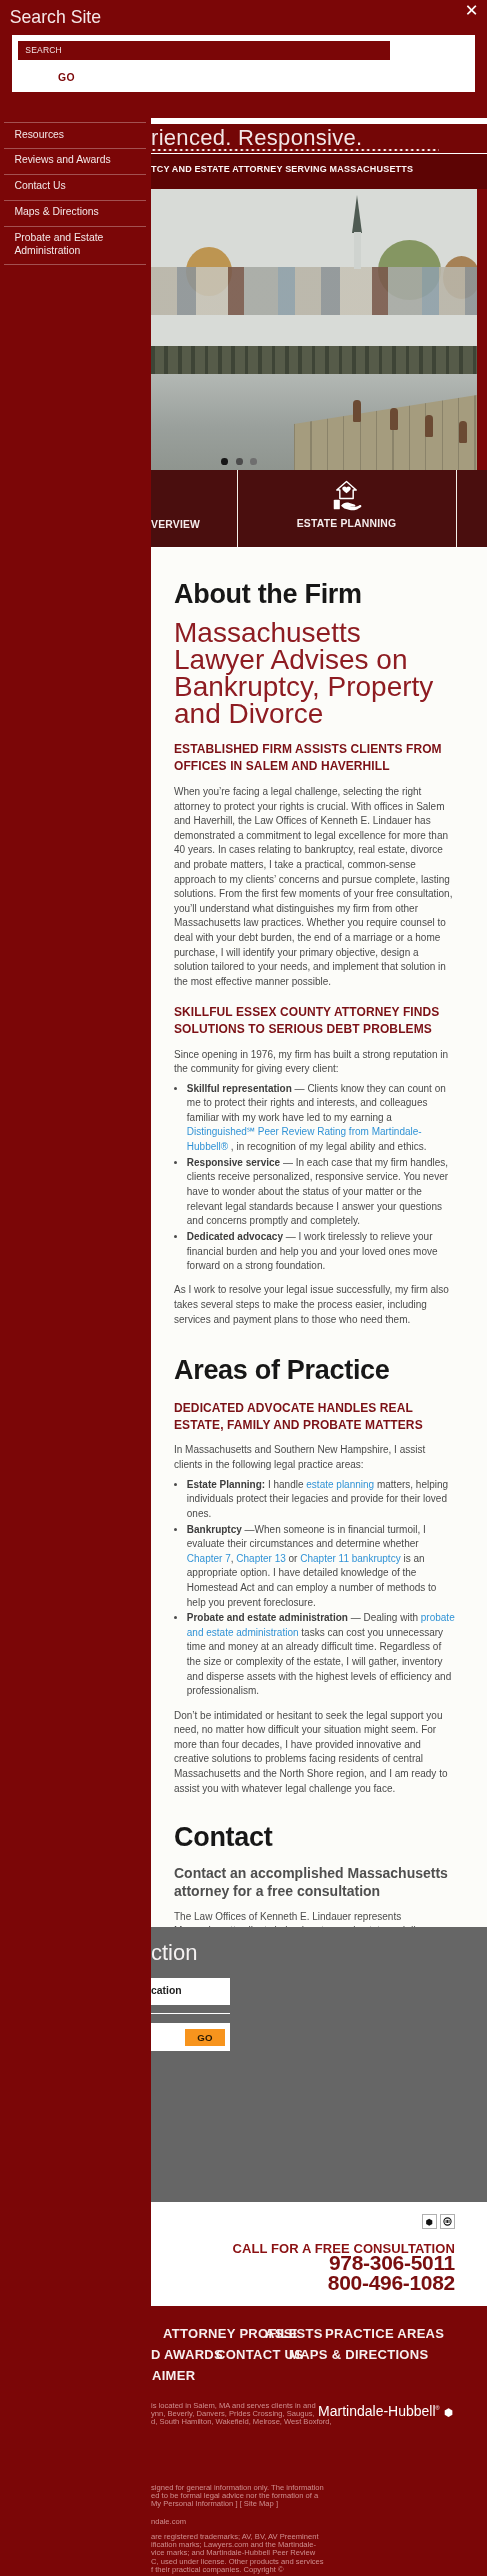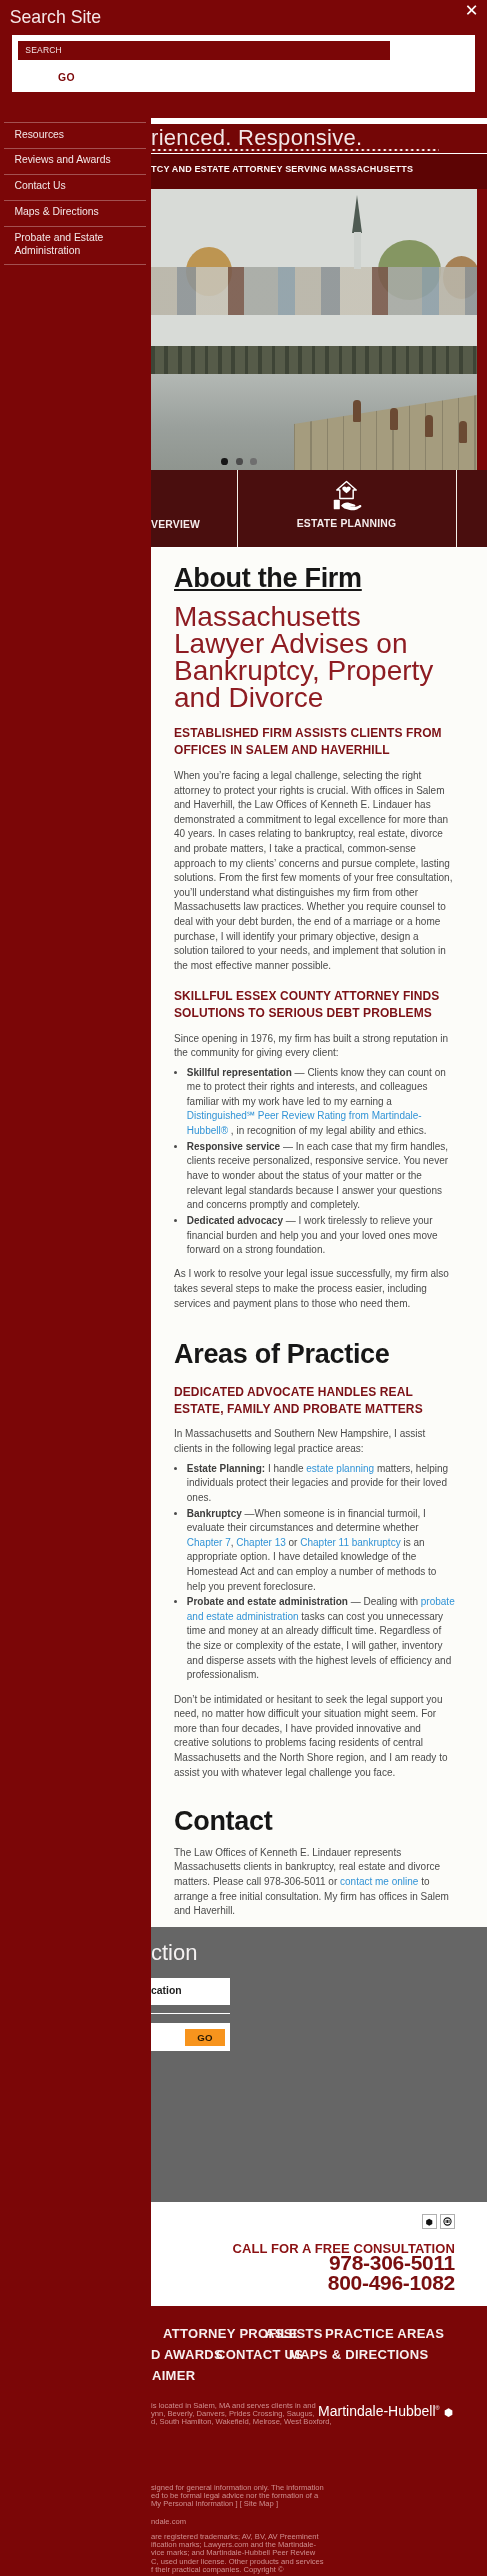--- a/index.html
+++ b/index.html
@@ -35,21 +35,21 @@
   .ph-piling{width:8px;height:22px;background:#6b4a33;border-radius:3.7px 3.7px 1.2px 1.2px;}
   .dot{width:6.7px;height:6.7px;border-radius:50%;}
 
   .tabs{left:0;top:470px;width:487px;height:77px;background:#4a0e0e;z-index:1;}
   .tab-div{top:0;width:0.6px;height:77px;background:#f4efe9;}
   .tab-label{font-size:10.4px;font-weight:bold;color:#f5ecec;letter-spacing:0.2px;white-space:nowrap;}
 
   .content{left:0;top:548px;width:487px;height:1379px;background:#fcfcf9;z-index:1;overflow:hidden;}
   .inner{margin-left:174px;width:281px;color:#4a4a4a;font-size:10px;line-height:14.6px;}
   h1{font-size:27px;line-height:29px;color:#171717;margin:0;font-weight:bold;letter-spacing:-0.3px;}
-  .h1-about{padding-top:16px;text-decoration:underline;}
+  .h1-about{padding-top:32px;}
   .h2-red{font-size:28px;line-height:27px;font-weight:300;color:#8e1c22;margin:9.7px 0 0 0;}
   .h3-red{font-size:12px;line-height:17px;font-weight:bold;color:#7c1116;margin:14.6px 0 0 0;letter-spacing:0.1px;}
   .h4-gray{font-size:14px;line-height:18px;font-weight:bold;color:#4f4f4f;margin:12px 0 0 0;}
   p{margin:9.7px 0 0 0;}
   ul{margin:4.9px 0 0 0;padding-left:12.8px;}
   li{margin:0 0 1.2px 0;}
   .b{font-weight:bold;color:#3d3d3d;}
   .lnk{color:#3193d6;cursor:pointer;}
 
   .map{left:0;top:1927px;width:487px;height:275px;background:#666666;z-index:1;}
@@ -175,20 +175,21 @@
         <li>
           <span class="b">Bankruptcy</span><span> —When someone is in financial turmoil, I evaluate their circumstances and determine whether </span><span class="lnk">Chapter 7</span><span>, </span><span class="lnk">Chapter 13</span><span> or </span><span class="lnk">Chapter 11 bankruptcy</span><span> is an appropriate option. I have detailed knowledge of the Homestead Act and can employ a number of methods to help you prevent foreclosure.</span>
         </li>
         <li>
           <span class="b">Probate and estate administration</span><span> — </span><span>Dealing with </span><span class="lnk">probate and estate administration</span><span> tasks can cost you unnecessary time and money at an already difficult time. Regardless of the size or complexity of the estate, I will gather, inventory and disperse assets with the highest levels of efficiency and professionalism.</span>
         </li>
       </ul>
       <p>Don’t be intimidated or hesitant to seek the legal support you need, no matter how difficult your situation might seem. For more than four decades, I have provided innovative and creative solutions to problems facing residents of central Massachusetts and the North Shore region, and I am ready to assist you with whatever legal challenge you face.</p>
 
       <h1 style="padding-top:27px;">Contact</h1>
+      <div class="h4-gray">Contact an accomplished Massachusetts attorney for a free consultation</div>
       <p>
         <span>The Law Offices of Kenneth E. Lindauer represents Massachusetts clients in bankruptcy, real estate and divorce matters. Please call 978-306-5011 or </span><span class="lnk">contact me online</span><span> to arrange a free initial consultation. My firm has offices in Salem and Haverhill.</span>
       </p>
     </div>
   </div>
 
   <div class="abs map">
     <div class="abs map-head">ction</div>
     <div class="abs map-input">
       <span>cation</span>

